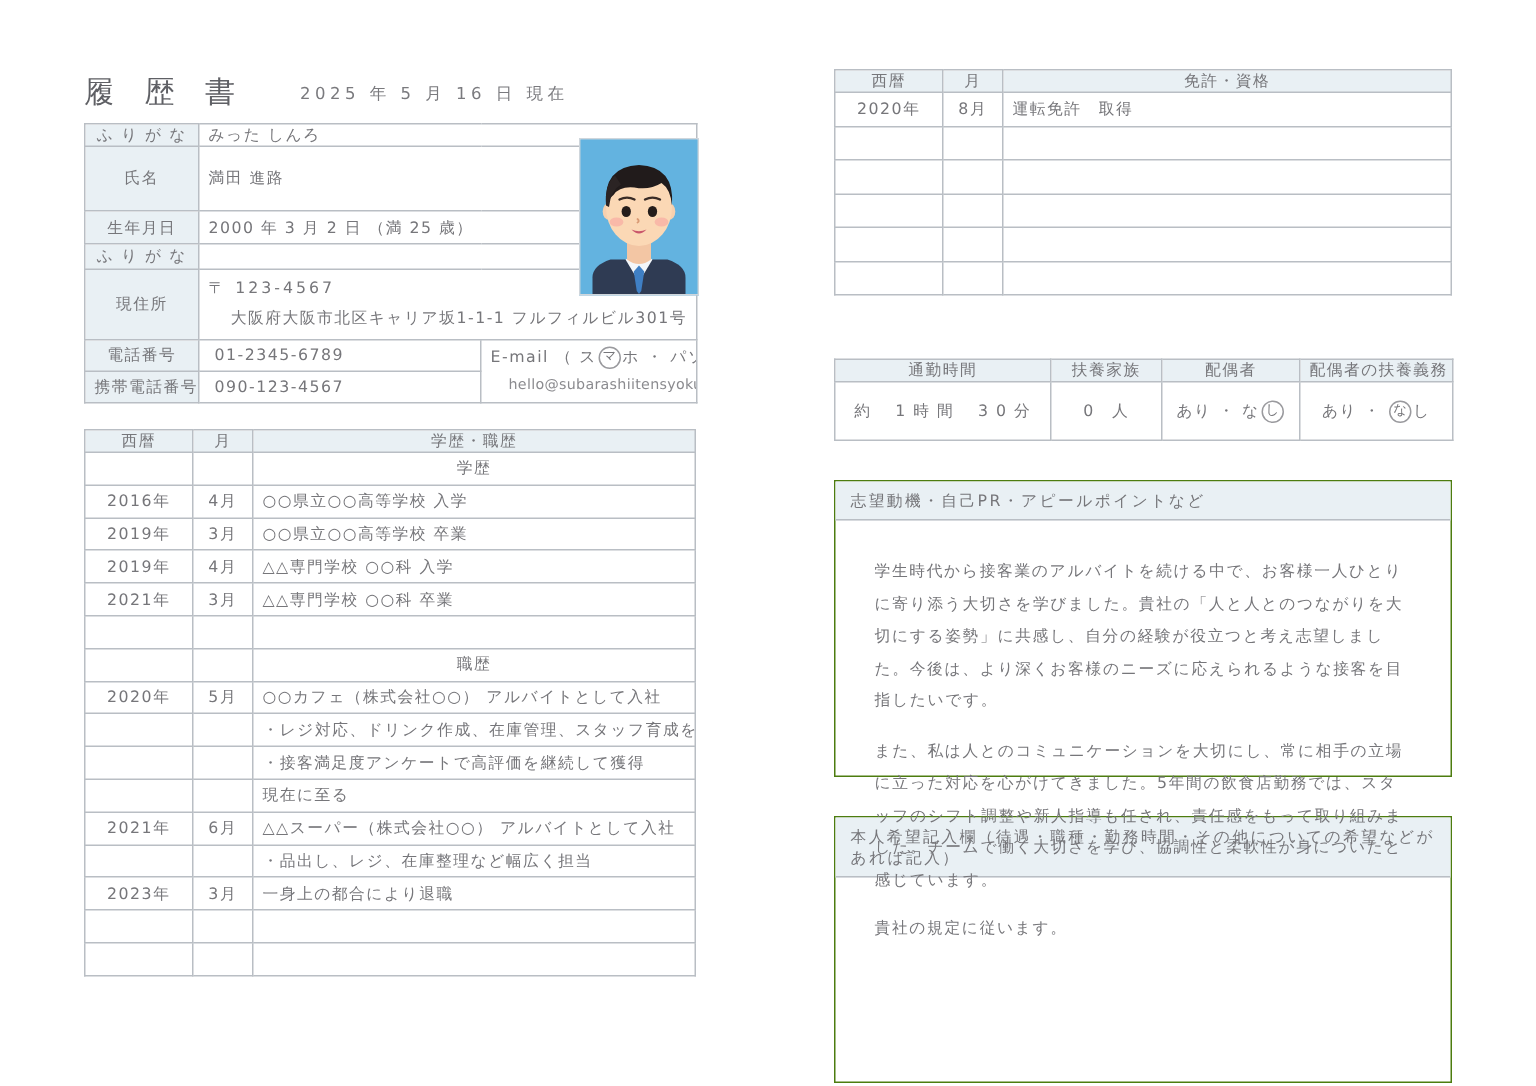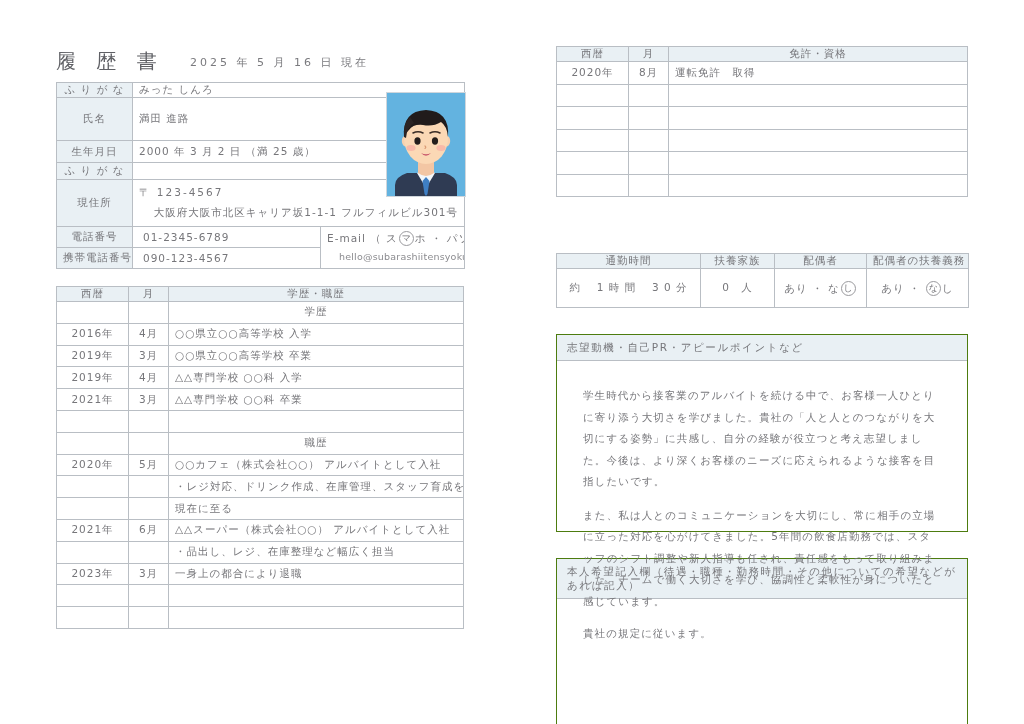--- a/index.html
+++ b/index.html
@@ -42,21 +42,21 @@
     position: absolute;
     left: 0;
     top: 0;
     font-size: 20px;
     letter-spacing: 7px;
     color: #5f6065;
     font-family: "DejaVu Serif", "Liberation Serif", serif;
   }
   .date-line {
     position: absolute;
-    left: 134px;
+    left: 144px;
     top: 7px;
     font-size: 11px;
     letter-spacing: 3px;
     color: #7a7a7e;
     white-space: nowrap;
   }
 
   
   table.grid {
     border-collapse: collapse;
@@ -164,21 +164,21 @@
     letter-spacing: 4px;
   }
   .hist-right {
     text-align: right;
     padding-right: 22px;
     letter-spacing: 2px;
   }
 
   
   .license-table td { height: 21.5px; }
-  .commute-table { margin-top: 56px; }
+  .commute-table { margin-top: 42px; }
   .commute-table td { height: 20px; }
   .commute-val td { height: 38px; }
   .c-com { width: 144px; }
   .c-dep { width: 74px; }
   .c-sps { width: 92px; }
   .c-sdut { width: 102px; }
 
   
   .freebox {
     border: 1px solid #4d7c0f;
@@ -351,20 +351,25 @@
           </tr>
         <tr>
             <td class="ctr">2020年</td>
             <td class="ctr">5月</td>
             <td class="hist-text">○○カフェ（株式会社○○） アルバイトとして入社</td>
           </tr>
         <tr>
             <td class="ctr"></td>
             <td class="ctr"></td>
             <td class="hist-text">・レジ対応、ドリンク作成、在庫管理、スタッフ育成を担当</td>
+          </tr>
+        <tr>
+            <td class="ctr"></td>
+            <td class="ctr"></td>
+            <td class="hist-text">・接客満足度アンケートで高評価を継続して獲得</td>
           </tr>
         <tr>
             <td class="ctr"></td>
             <td class="ctr"></td>
             <td class="hist-text">現在に至る</td>
           </tr>
         <tr>
             <td class="ctr">2021年</td>
             <td class="ctr">6月</td>
             <td class="hist-text">△△スーパー（株式会社○○） アルバイトとして入社</td>

